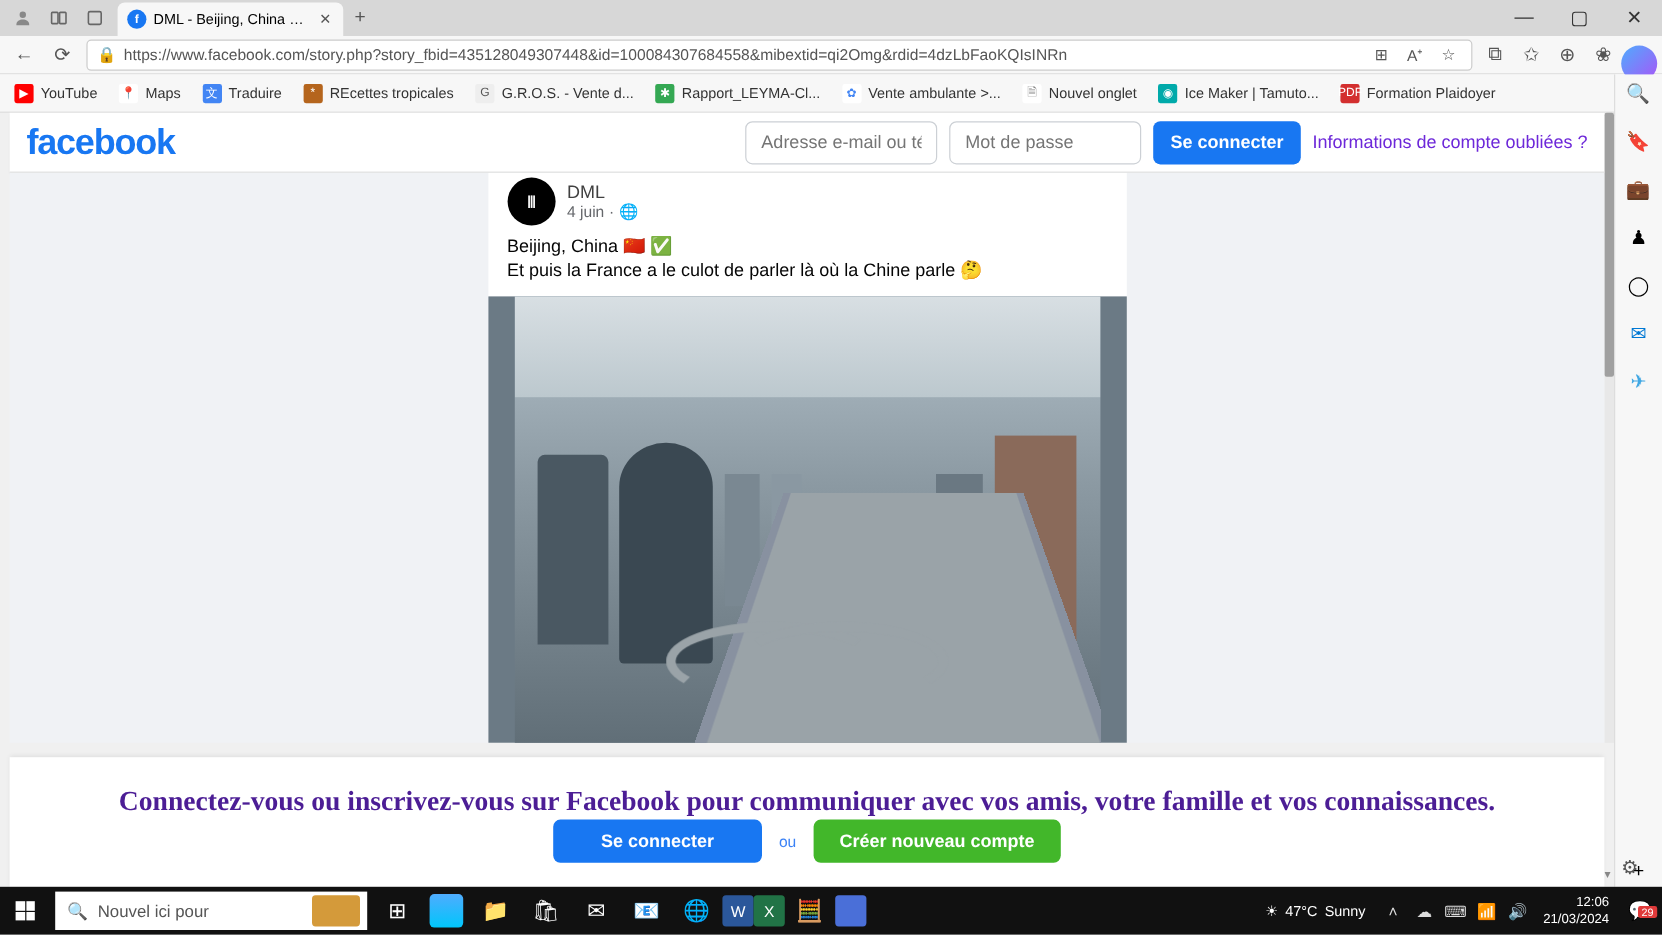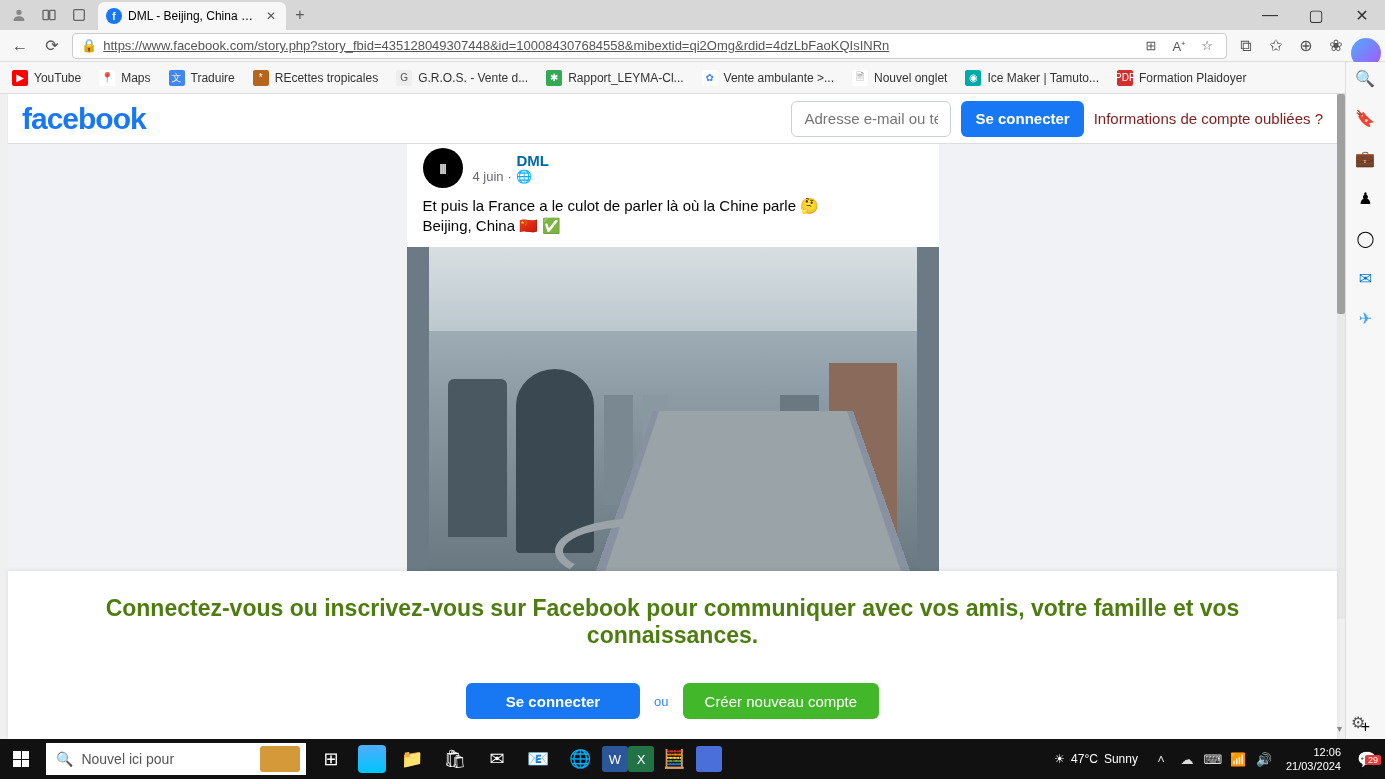--- a/index.html
+++ b/index.html
@@ -15,64 +15,64 @@
 .tab-title { white-space: nowrap; overflow: hidden; text-overflow: ellipsis; max-width: 130px; }
 .tab-close { width: 14px; height: 14px; display:flex;align-items:center;justify-content:center;color:#555;font-size:12px; }
 .new-tab-btn { width: 28px; height: 28px; display: flex; align-items: center; justify-content: center; color: #555; font-size: 16px; }
 .window-controls { margin-left: auto; display: flex; }
 .window-btn { width: 46px; height: 30px; display: flex; align-items: center; justify-content: center; color: #333; }
 
 
 .addressbar { height: 32px; background: #f7f7f7; display: flex; align-items: center; padding: 0 8px; gap: 8px; border-bottom: 1px solid #ddd; }
 .nav-btn { width: 24px; height: 24px; display: flex; align-items: center; justify-content: center; color: #555; }
 .url-box { flex: 1; height: 26px; background: #fff; border: 1px solid #ccc; border-radius: 4px; display: flex; align-items: center; padding: 0 8px; gap: 6px; font-size: 13px; color: #555; }
-.url-text { flex: 1; white-space: nowrap; overflow: hidden; text-decoration: underline; }
+.url-text { flex: 1; white-space: nowrap; overflow: hidden; }
 .addr-icon { width: 22px; height: 22px; display:flex;align-items:center;justify-content:center;color:#555; }
 
 
 .bookmarks-bar { height: 32px; background: #f7f7f7; display: flex; align-items: center; padding: 0 12px; gap: 18px; font-size: 12px; border-bottom: 1px solid #ddd; }
 .bookmark { display: flex; align-items: center; gap: 6px; color: #333; white-space: nowrap; }
 .bookmark .bm-icon { width: 16px; height: 16px; border-radius: 2px; display:flex;align-items:center;justify-content:center;font-size:10px;color:white; }
 
 
 .edge-sidebar { position: absolute; right: 0; top: 62px; width: 40px; height: 677px; background: #f7f7f7; border-left: 1px solid #ddd; display: flex; flex-direction: column; align-items: center; padding-top: 4px; gap: 16px; }
 .edge-sb-item { width: 24px; height: 24px; display:flex;align-items:center;justify-content:center; }
 .copilot-icon { position:absolute; right:4px; top:38px; width:30px;height:30px;border-radius:50%;background:linear-gradient(135deg,#4facfe,#a855f7);}
 
 
 .fb-header { position: absolute; top: 94px; left: 8px; right: 48px; height: 50px; background: #fff; display: flex; align-items: center; padding: 0 14px; border-bottom: 1px solid #ddd; box-shadow: 0 1px 2px rgba(0,0,0,0.05); }
 .fb-logo { color: #1877f2; font-size: 30px; font-weight: bold; letter-spacing: -1px; }
 .fb-header-right { margin-left: auto; display: flex; align-items: center; gap: 10px; }
 .fb-input { height: 36px; border: 1px solid #ccd0d5; border-radius: 6px; padding: 0 12px; font-size: 15px; width: 160px; }
 .fb-login-btn { background: #1877f2; color: white; border: none; border-radius: 6px; height: 36px; padding: 0 14px; font-size: 15px; font-weight: 600; cursor:pointer; }
-.fb-forgot { color: #7f1d1d; font-size: 15px; }
+.fb-forgot { color: #6d28d9; font-size: 15px; }
 
 
 .fb-content { position: absolute; top: 144px; left: 8px; right: 48px; bottom: 160px; background: #f0f2f5; overflow: hidden; }
 .fb-post { width: 532px; margin: 0 auto; background: #fff; }
 .post-header { display: flex; align-items: center; padding: 4px 16px 8px; gap: 10px; }
 .post-avatar { width: 40px; height: 40px; border-radius: 50%; background: #000; display:flex;align-items:center;justify-content:center;color:white;font-size:11px;font-weight:bold;letter-spacing:-1px; }
-.post-author { font-weight: 700; font-size: 15px; color: #0369a1; margin-left: 44px; }
+.post-author { font-weight: 400; font-size: 15px; color: #404040; }
 .post-meta { font-size: 13px; color: #65676b; display:flex;align-items:center;gap:4px; }
 .post-text { padding: 0 16px 10px; font-size: 15px; color: #050505; line-height: 1.35; }
 .post-image-wrap { background: #6b7a85; padding: 0 22px; }
 .post-image { width: 100%; height: 385px; background: linear-gradient(to bottom, #b8c5cc 0%, #a5b3bc 15%, #8c9aa3 40%, #5e6c75 100%); position: relative; overflow: hidden; }
 .sky { position:absolute;top:0;left:0;right:0;height:22%;background:linear-gradient(#d8dfe3,#bcc8ce);}
 .buildings { position:absolute;top:18%;left:0;right:0;bottom:0; }
 .bldg { position:absolute;background:#6a7982; }
 .road { position:absolute; top:30%; left:50%; width:200px; height:70%; background:#9aa3a8; transform:translateX(-10%) perspective(400px) rotateX(55deg); transform-origin:top center; border-left:6px solid #8891a0;border-right:6px solid #8891a0; }
 .interchange { position:absolute; bottom:8%; left:20%; right:20%; height:35%; }
 .ramp { position:absolute; border:8px solid #9aa3a8; border-radius:50%; }
 
 
 .fb-footer { position: absolute; bottom: 40px; left: 8px; right: 48px; background: #fff; padding: 24px 30px 20px; text-align: center; box-shadow: 0 -1px 4px rgba(0,0,0,0.08); }
-.fb-footer-text { font-size: 23px; font-weight: 700; color: #4d7c0f; margin-bottom: 34px; }
+.fb-footer-text { font-size: 23px; font-weight: 700; color: #4c1d95; margin-bottom: 2px; font-family: Liberation Serif, serif; }
 .fb-footer-btns { display: flex; align-items: center; justify-content: center; gap: 14px; }
 .fb-btn-blue { background: #1877f2; color: white; border: none; border-radius: 6px; height: 36px; padding: 0 40px; font-size: 15px; font-weight: 600; cursor:pointer; }
-.fb-btn-green { background: #42b72a; color: white; border: none; border-radius: 6px; height: 36px; padding: 0 22px; font-size: 15px; font-weight: 400; cursor:pointer; }
+.fb-btn-green { background: #42b72a; color: white; border: none; border-radius: 6px; height: 36px; padding: 0 22px; font-size: 15px; font-weight: 700; cursor:pointer; }
 .fb-or { font-size: 13px; color: #3b82f6; }
 .settings-gear { position:absolute; bottom:46px; right:14px; width:20px;height:20px;color:#555; }
 
 
 .scrollbar-track { position:absolute; top:94px; right:40px; width:8px; height:525px; background:#e8e8e8; }
 .scrollbar-thumb { width:8px; height:220px; background:#a0a0a0; border-radius:2px; }
 .scroll-down { position:absolute; bottom:44px; right:40px; width:8px;height:12px;color:#888;font-size:10px; }
 
 
 .taskbar { position: absolute; bottom: 0; left: 0; right: 0; height: 40px; background: #111; display: flex; align-items: center; color: white; }
@@ -202,41 +202,42 @@
 
 <div class="scrollbar-track">
     <div class="scrollbar-thumb"></div>
   </div>
 <div class="scroll-down">▾</div>
 
 <div class="fb-header">
   <div class="fb-logo">facebook</div>
   <div class="fb-header-right">
     <input class="fb-input" placeholder="Adresse e-mail ou télép" style="">
+    <input class="fb-input" type="password" placeholder="Mot de passe" style="">
     <button class="fb-login-btn">Se connecter</button>
     <a class="fb-forgot">Informations de compte oubliées ?</a>
   </div>
 </div>
 
 <div class="fb-content">
   <div class="fb-post">
     <div class="post-header">
       <div class="post-avatar">|||</div>
       <div>
         <div class="post-author">DML</div>
         <div class="post-meta">
           <span>4 juin</span>
           <span>·</span>
           <span>🌐</span>
         </div>
       </div>
     </div>
     <div class="post-text">
+      <div>Beijing, China 🇨🇳 ✅</div>
       <div>Et puis la France a le culot de parler là où la Chine parle 🤔</div>
-      <div>Beijing, China 🇨🇳 ✅</div>
     </div>
     <div class="post-image-wrap">
       <div class="post-image">
         <div class="sky"></div>
         <div class="buildings">
           <div class="bldg" style="left:4%;bottom:30%;width:12%;height:50%;background:#4a5862;border-radius:6px 6px 0 0"></div>
           <div class="bldg" style="left:18%;bottom:25%;width:16%;height:58%;background:#3a4852;border-radius:50% 50% 4px 4px / 20% 20% 4px 4px"></div>
           <div class="bldg" style="left:36%;bottom:40%;width:6%;height:35%;background:#7a8892"></div>
           <div class="bldg" style="right:4%;bottom:30%;width:14%;height:55%;background:#8a6a5a"></div>
           <div class="bldg" style="right:20%;bottom:35%;width:8%;height:40%;background:#6a7882"></div>

